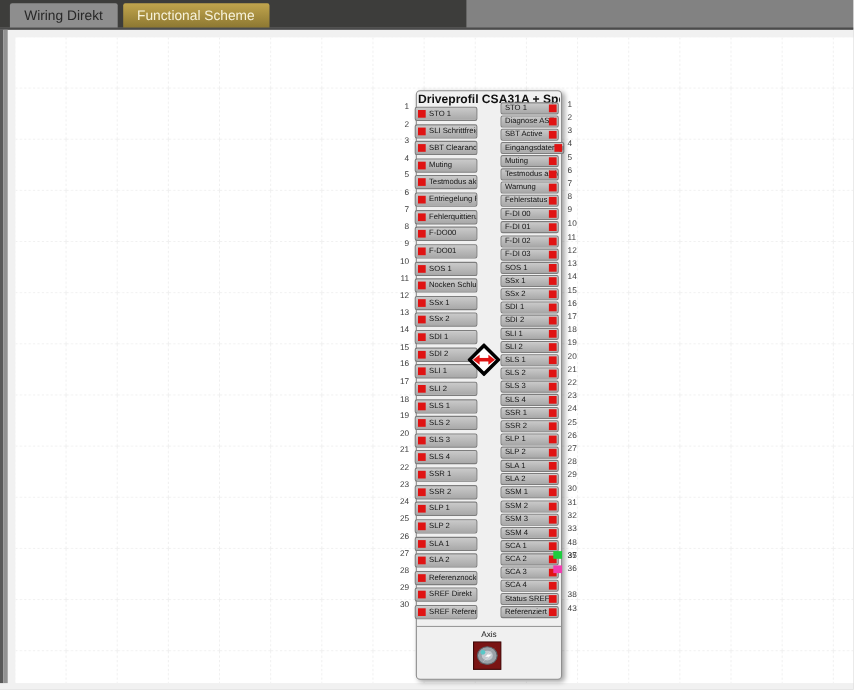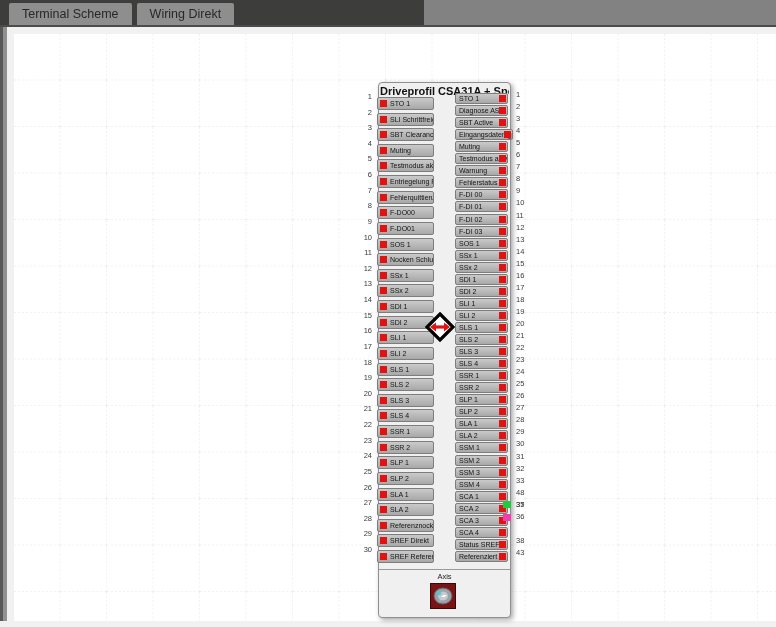--- a/index.html
+++ b/index.html
@@ -47,22 +47,22 @@
   .diamond{position:absolute;left:425px;top:312px;width:30px;height:30px;z-index:5;}
 </style>
 </head>
 <body>
 
 <div class="screen">
 
   <div class="tabbar">
     <div class="tabwell"></div>
     <div class="tabs" id="tabs">
-        <div class="tab">Terminal Scheme</div>
         <div class="tab">Wiring Direkt</div>
+        <div class="tab active">Functional Scheme</div>
       </div>
   </div>
 
   <div class="strip-dark"></div>
   <div class="strip-mid"></div>
 
   <div class="canvas">
     <svg class="grid" width="762" height="587">
       <defs>
         <pattern id="g" width="46.5" height="46.5" patternUnits="userSpaceOnUse">

